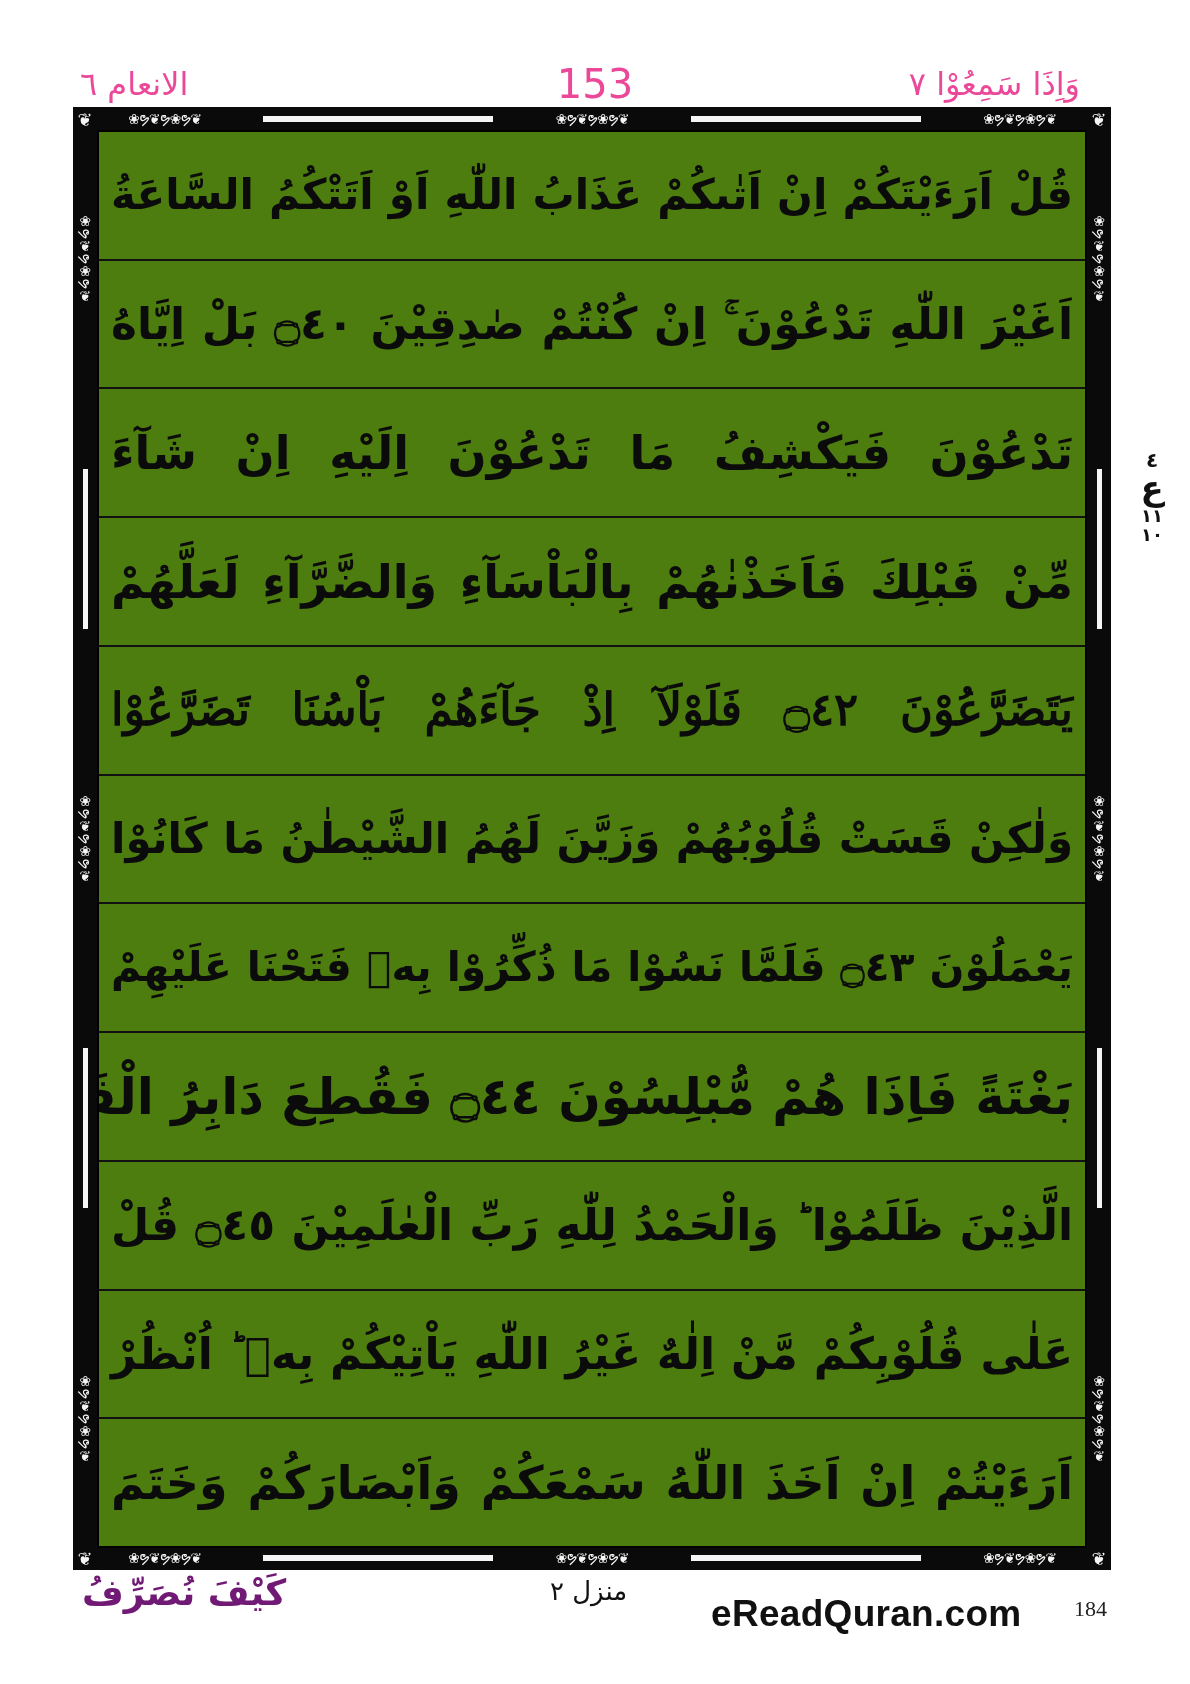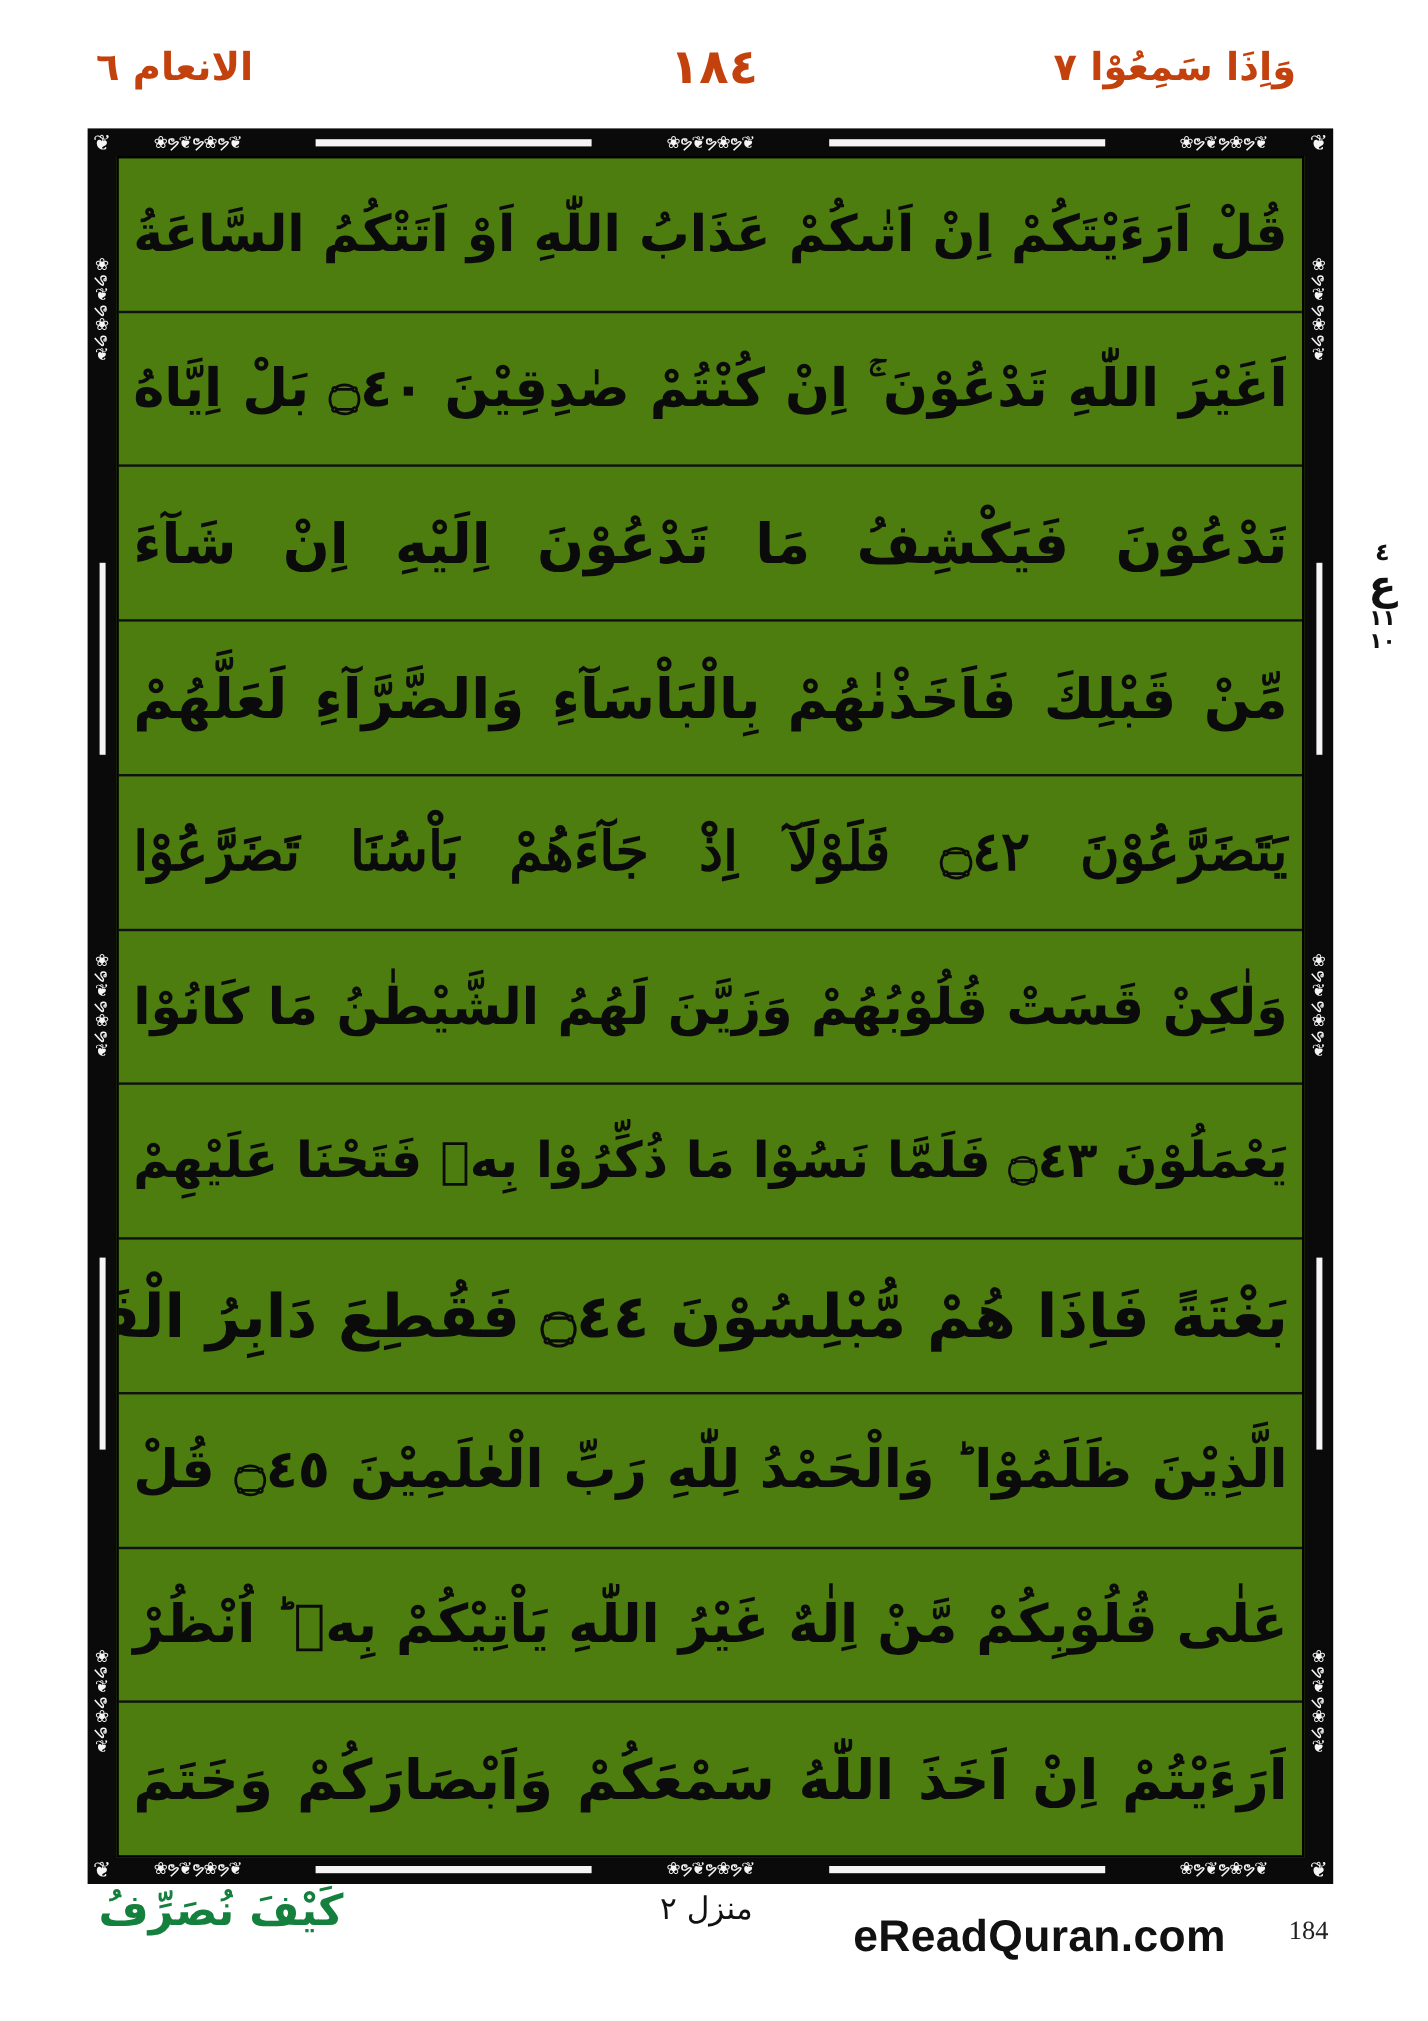--- a/index.html
+++ b/index.html
@@ -1,19 +1,19 @@
 <!DOCTYPE html>
 <html><head>
 <meta charset="utf-8">
 <style>
   html, body { margin:0; padding:0; background:#ffffff; }
   body { width:1190px; height:1684px; position:relative; overflow:hidden; color:#0d0d0d;
          font-family:"DejaVu Sans", sans-serif; }
-  .hdr { position:absolute; top:28px; height:56px; display:flex; align-items:center;
-         font-family:"DejaVu Sans", sans-serif; font-weight:bold; color:#c2410c; direction:rtl; white-space:nowrap; }
+  .hdr { position:absolute; top:56px; height:56px; display:flex; align-items:center;
+         font-family:"DejaVu Sans", sans-serif; font-weight:normal; color:#ec4899; direction:rtl; white-space:nowrap; }
   .hdr-left { left:80px; font-size:32px; }
   .hdr-center { left:540px; width:110px; justify-content:center; font-size:40px; direction:ltr; }
   .hdr-right { right:110px; font-size:32px; }
 
   .frame { position:absolute; left:73px; top:107px; width:1038px; height:1463px;
            background:#0a0a0a; box-sizing:border-box; }
   .band { position:absolute; display:flex; align-items:center; justify-content:space-around; overflow:hidden; }
   .band-top { left:24px; right:24px; top:2px; height:20px; }
   .band-bottom { left:24px; right:24px; bottom:2px; height:20px; }
   .band-left { top:24px; bottom:24px; left:2px; width:20px; flex-direction:column; }
@@ -36,31 +36,31 @@
   .line .txt { flex:1; text-align:justify; text-align-last:justify; }
 
   .ruku { position:absolute; left:1132px; top:450px; width:40px; display:flex; flex-direction:column;
           align-items:center; font-family:"DejaVu Sans", sans-serif; font-weight:bold; color:#111; }
   .ruku span { display:block; line-height:1.05; }
   .ruku .r-top { font-size:20px; }
   .ruku .r-mid { font-size:34px; }
   .ruku .r-num { font-size:18px; }
 
   .catch { position:absolute; left:82px; top:1572px; font-family:"DejaVu Sans", sans-serif; font-weight:bold;
-           font-size:36px; direction:rtl; color:#15803d; }
+           font-size:36px; direction:rtl; color:#701a75; }
   .manzil { position:absolute; left:550px; top:1576px; font-family:"DejaVu Sans", sans-serif; font-size:26px; direction:rtl; color:#111; }
   .site { position:absolute; left:711px; top:1593px; font-family:"Liberation Sans", sans-serif; font-weight:bold;
           font-size:37px; color:#111; letter-spacing:0.3px; }
   .pgnum { position:absolute; left:1074px; top:1596px; font-family:"Liberation Serif", serif; font-size:22px; color:#222; }
 </style>
 </head>
 <body>
 
 <div class="hdr hdr-left">الانعام ٦</div>
-<div class="hdr hdr-center">١٨٤</div>
+<div class="hdr hdr-center">153</div>
 <div class="hdr hdr-right">وَاِذَا سَمِعُوْا ٧</div>
 
 <div class="frame">
   <div class="corner c-tl">❦</div>
   <div class="corner c-tr">❦</div>
   <div class="corner c-bl">❦</div>
   <div class="corner c-br">❦</div>
 
   <div class="band band-top">
     <span class="orn">❀ຯ❦ຯ❀ຯ❦</span>

